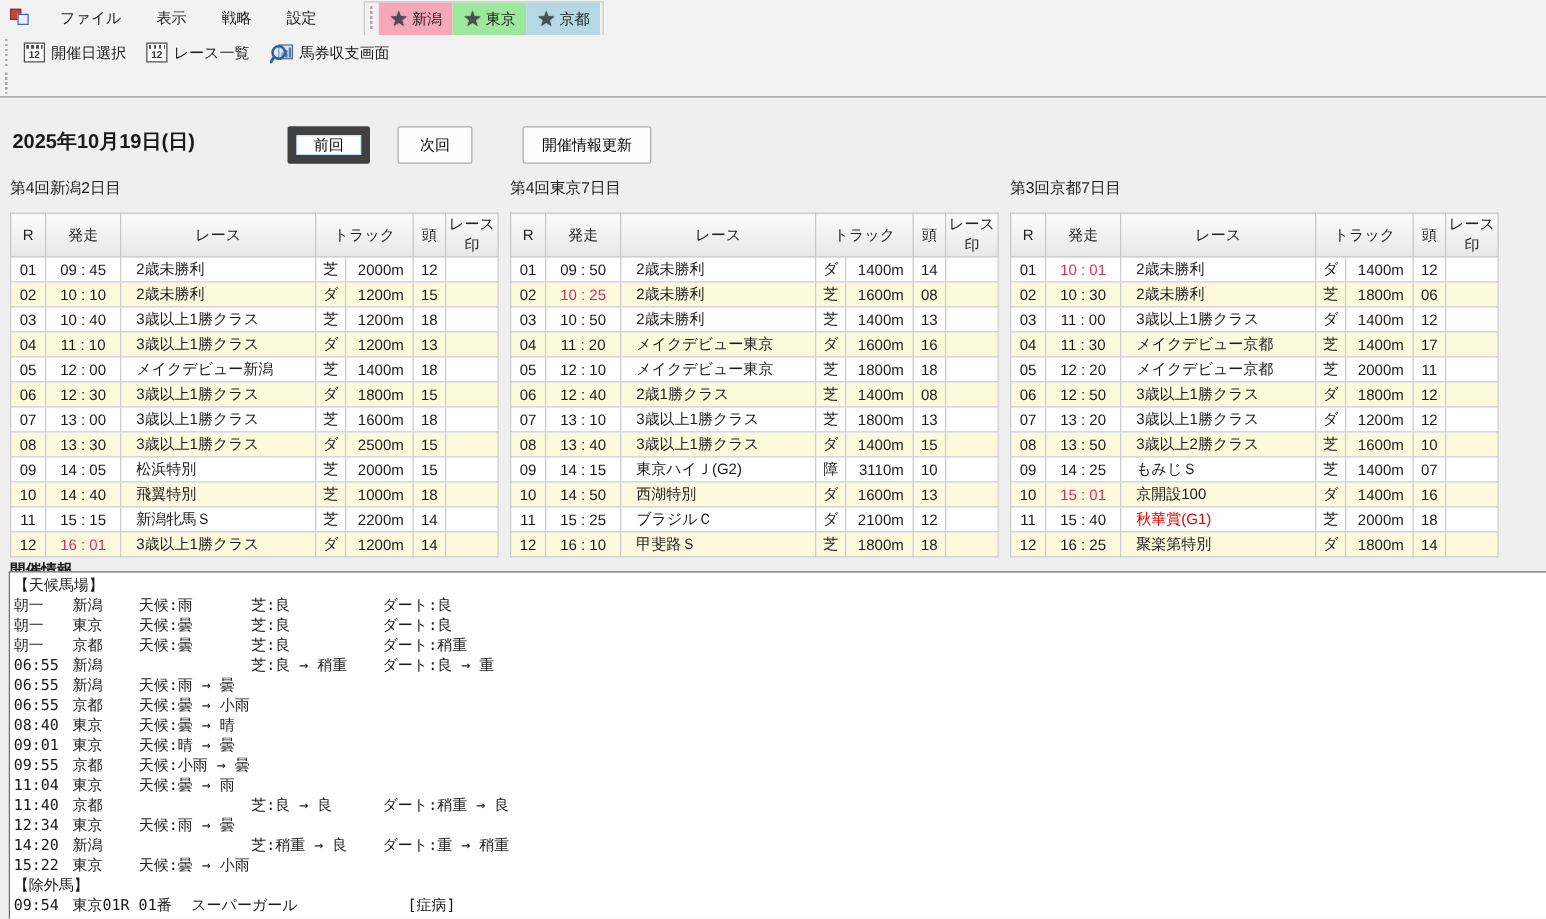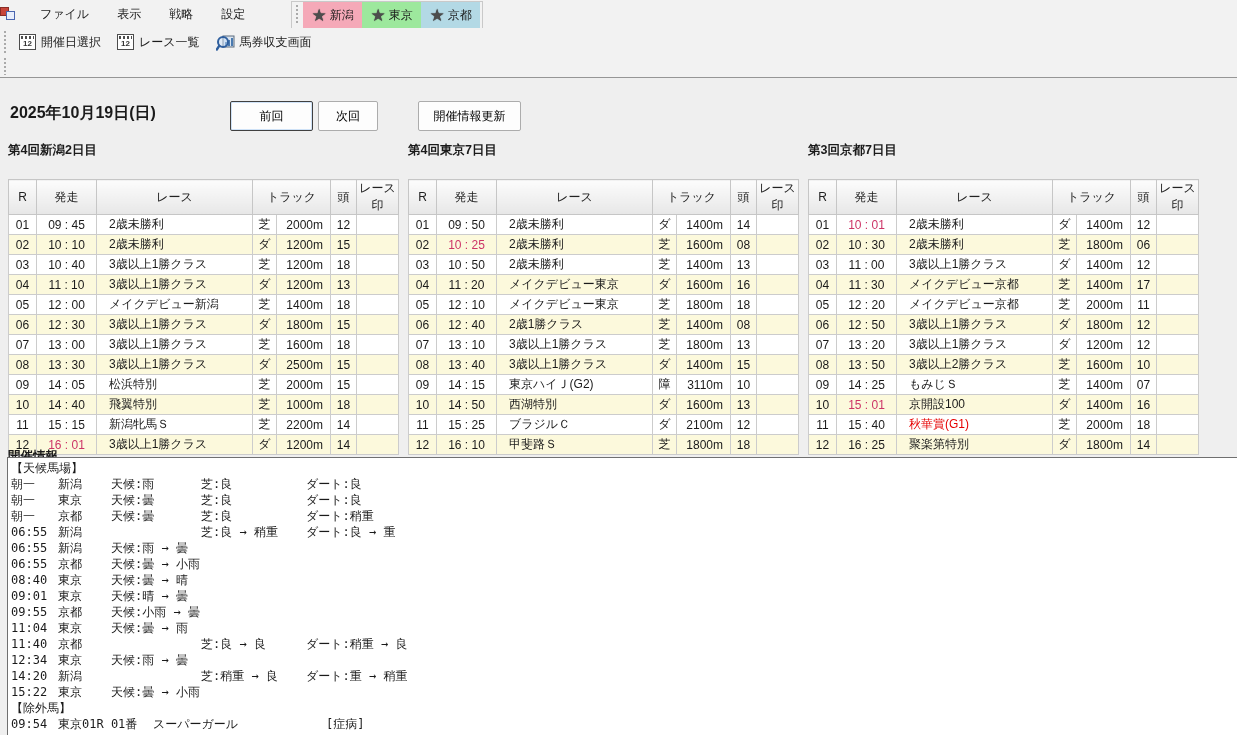--- a/index.html
+++ b/index.html
@@ -3,21 +3,21 @@
 <meta charset="utf-8">
 <style>
   * { box-sizing: border-box; margin: 0; padding: 0; }
   html,body { width:1237px; height:735px; overflow:hidden; }
   body {
     font-family: "Liberation Sans", "DejaVu Sans", sans-serif;
     background:#efefef; color:#1a1a1a; position:relative; font-size:12px;
   }
   
   .menubar { position:absolute; top:0; left:0; width:100%; height:28px;
-    background:#f2f2f2; display:flex; align-items:center; padding-left:0; }
+    background:#f2f2f2; display:flex; align-items:center; padding-left:8px; }
   .app-icon { width:16px; height:14px; position:relative; margin-right:10px; }
   .app-icon .sq1 { position:absolute; left:0; top:0; width:9px; height:9px; background:#c8453a; border:1px solid #8a2d26; }
   .app-icon .sq2 { position:absolute; left:6px; top:4px; width:9px; height:9px; background:#e8eefc; border:1px solid #4a66b0; }
   .menu-item { padding:5px 14px; cursor:default; }
   
   .startabs { position:absolute; left:291px; top:1px; height:28px; display:flex; align-items:center;
     border:1px solid #c9c9c9; background:#f2f2f2; padding:0 2px 0 0; }
   .grip { width:7px; height:80%; margin:0 2px;
     background-image:repeating-linear-gradient(to bottom,#aaa 0 2px,transparent 2px 4px);
     background-size:2px 100%; background-repeat:no-repeat; background-position:2px 0; }
@@ -31,27 +31,27 @@
     display:flex; align-items:flex-end; justify-content:center; }
   .cal-icon::before { content:""; position:absolute; top:1px; left:1px; right:1px; height:3px;
     background-image:repeating-linear-gradient(to right,#4c4c4c 0 2px,#fff 2px 4px); }
   .cal-num { font-size:8px; font-weight:bold; color:#333; line-height:10px; }
   .strip3 { position:absolute; top:56px; left:0; width:100%; height:22px; background:#f2f2f2;
     border-bottom:1px solid #969696; display:flex; align-items:center; }
   
   .date-title { position:absolute; left:10px; top:103px; font-size:16px; font-weight:bold; }
   .btn { position:absolute; top:101px; height:30px; background:#fdfdfd; border:1px solid #acacac;
     border-radius:2px; font-size:12px; font-family:inherit; cursor:pointer; }
-  .btn-prev { left:230px; width:83px; border:1px solid #404040; box-shadow:inset 0 0 0 1px #cfe2f7; }
+  .btn-prev { left:230px; width:66px; border:7px solid #404040; box-shadow:inset 0 0 0 1px #cfe2f7; }
   .btn-next { left:318px; width:60px; }
   .btn-refresh { left:418px; width:103px; }
   
   .race-panel { position:absolute; top:142px; width:392px; }
   .panel-0 { left:8px; } .panel-1 { left:408px; } .panel-2 { left:808px; }
-  .panel-title { font-size:12.5px; font-weight:bold; margin-bottom:20px; }
+  .panel-title { font-size:12.5px; font-weight:normal; margin-bottom:11px; }
   table.race-table { border-collapse:collapse; table-layout:fixed; width:390px;
     border:1px solid #8a8a8a; background:#fff; }
   .race-table th { height:20px; font-weight:normal; font-size:12px; color:#222;
     background:linear-gradient(#fcfcfc,#e7e7e7); border:1px solid #c6c6c6; text-align:center; }
   .race-table td { height:20px; font-size:12px; border:1px solid #cccccc; white-space:nowrap; overflow:hidden; }
   .race-table tr.alt td { background:#fcf9dc; }
   .c-r, .c-time, .c-surf, .c-heads { text-align:center; }
   .c-race { text-align:left; padding-left:12px; }
   .c-dist { text-align:right; padding-right:7px; }
   

